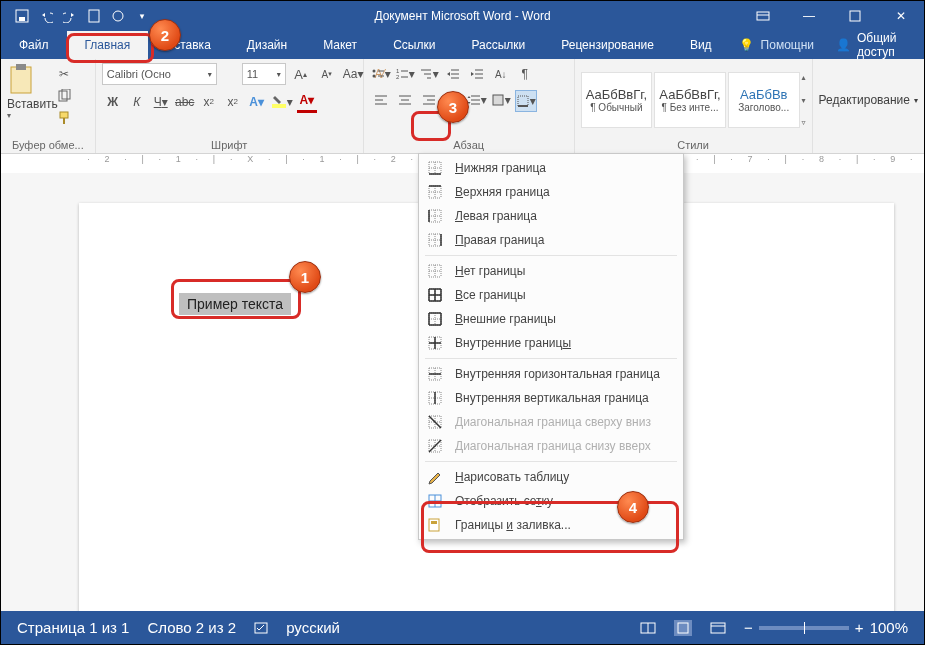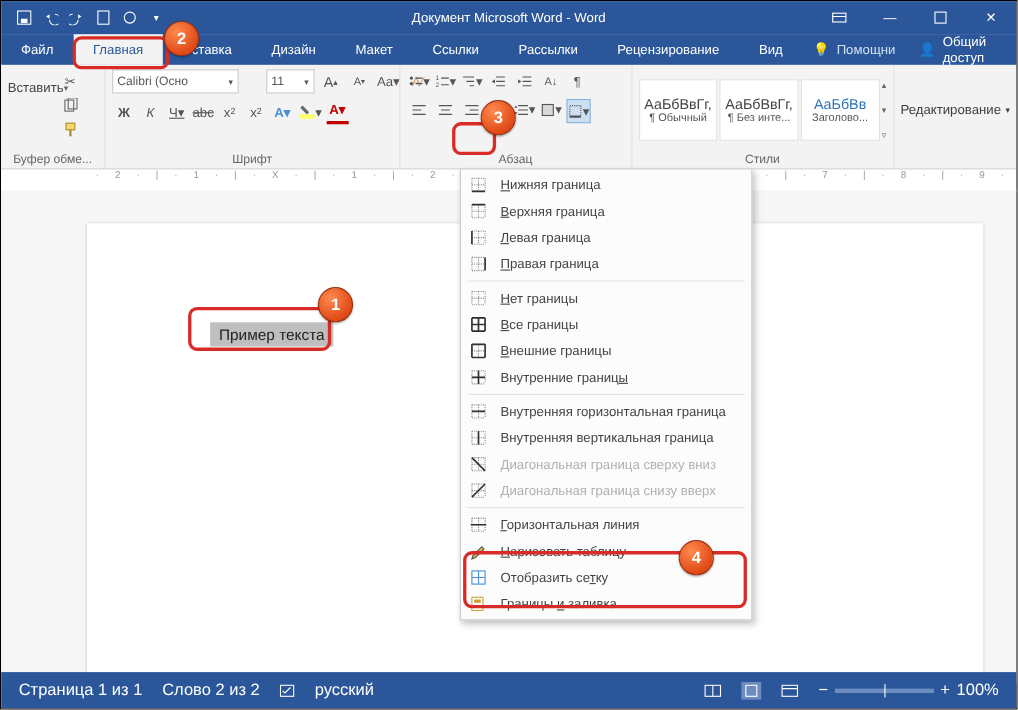--- a/index.html
+++ b/index.html
@@ -50,21 +50,21 @@
     border-right:1px solid #e1e1e1;
     display:flex;
     flex-direction:column;
     padding:4px 6px 2px 6px;
     box-sizing:border-box;
   }
   .group .body{ flex:1; display:flex; align-items:flex-start;}
   .group .label{ text-align:center; font-size:11px; color:#666; padding-top:2px;}
 
   .btn { display:inline-flex;align-items:center;justify-content:center; min-width:20px;height:20px; margin:1px; color:#555;}
-  .big { width:42px; display:flex;flex-direction:row;align-items:center;color:#444;}
+  .big { width:42px; display:flex;flex-direction:column;align-items:flex-start;color:#444;}
   .big svg{margin-bottom:2px;}
   .fontname{ width:105px;height:20px;border:1px solid #c8c8c8;background:#fff;display:flex;align-items:center;padding:0 4px;color:#555;font-size:11px;justify-content:space-between;}
   .fontsize{ width:34px;height:20px;border:1px solid #c8c8c8;background:#fff;display:flex;align-items:center;padding:0 4px;color:#555;font-size:11px;justify-content:space-between;margin-left:21px;}
   .btn-bold{font-weight:bold;}
   .btn-ital{font-style:italic;}
   .btn-und{text-decoration:underline;}
 
   .stylebox{ width:70px;height:54px;border:1px solid #e1e1e1;background:#fff;display:flex;flex-direction:column;align-items:center;justify-content:center;font-size:10px;color:#555;}
   .stylebox .prev{font-size:13px; color:#444;}
   .stylebox .prev.blue{color:#2e74b5;}
@@ -87,21 +87,21 @@
     overflow:hidden;
   }
   .page{
     position:absolute;
     left:78px; top:30px;
     width:815px; height:520px;
     background:#fff;
     box-shadow:0 1px 3px rgba(0,0,0,.25);
   }
   .seltext{
-    position:absolute; left:112px; top:90px;
+    position:absolute; left:100px; top:90px;
     background:#bfbfbf;
     color:#222;
     padding:3px 8px;
     font-size:14px;
   }
 
   
   .menu{
     position:absolute;
     left:417px; top:152px;
@@ -590,34 +590,20 @@
           <line x1="2" y1="2" x2="2" y2="14" stroke="#888" stroke-dasharray="1,1"></line>
           <line x1="14" y1="2" x2="14" y2="14" stroke="#888" stroke-dasharray="1,1"></line>
           <line x1="2" y1="8" x2="14" y2="8" stroke="#888" stroke-dasharray="1,1"></line>
           <line x1="8" y1="2" x2="8" y2="14" stroke="#888" stroke-dasharray="1,1"></line>
           <line x1="2" y1="14" x2="14" y2="2" stroke="#333" stroke-width="1.5"></line>
         </svg>
       </span>
       <span class="txt">Диагональная граница снизу вверх</span>
     </div>
     <div class="msep"></div>
-    <div class="mi">
-      <span class="ico">
-        <svg width="16" height="16">
-          <line x1="2" y1="2" x2="14" y2="2" stroke="#888" stroke-dasharray="1,1"></line>
-          <line x1="2" y1="14" x2="14" y2="14" stroke="#888" stroke-dasharray="1,1"></line>
-          <line x1="2" y1="2" x2="2" y2="14" stroke="#888" stroke-dasharray="1,1"></line>
-          <line x1="14" y1="2" x2="14" y2="14" stroke="#888" stroke-dasharray="1,1"></line>
-          <line x1="2" y1="8" x2="14" y2="8" stroke="#888" stroke-dasharray="1,1"></line>
-          <line x1="8" y1="2" x2="8" y2="14" stroke="#888" stroke-dasharray="1,1"></line>
-          <line x1="1" y1="8" x2="15" y2="8" stroke="#333" stroke-width="1.5"></line>
-        </svg>
-      </span>
-      <span class="txt"><u>Г</u>оризонтальная линия</span>
-    </div>
     <div class="mi">
       <span class="ico">
         <svg width="16" height="16">
           <path d="M3 12l8-8 2 2-8 8-3 1z" fill="#e8b34a" stroke="#555"></path>
         </svg>
       </span>
       <span class="txt"><u>Н</u>арисовать таблицу</span>
     </div>
     <div class="mi">
       <span class="ico">

